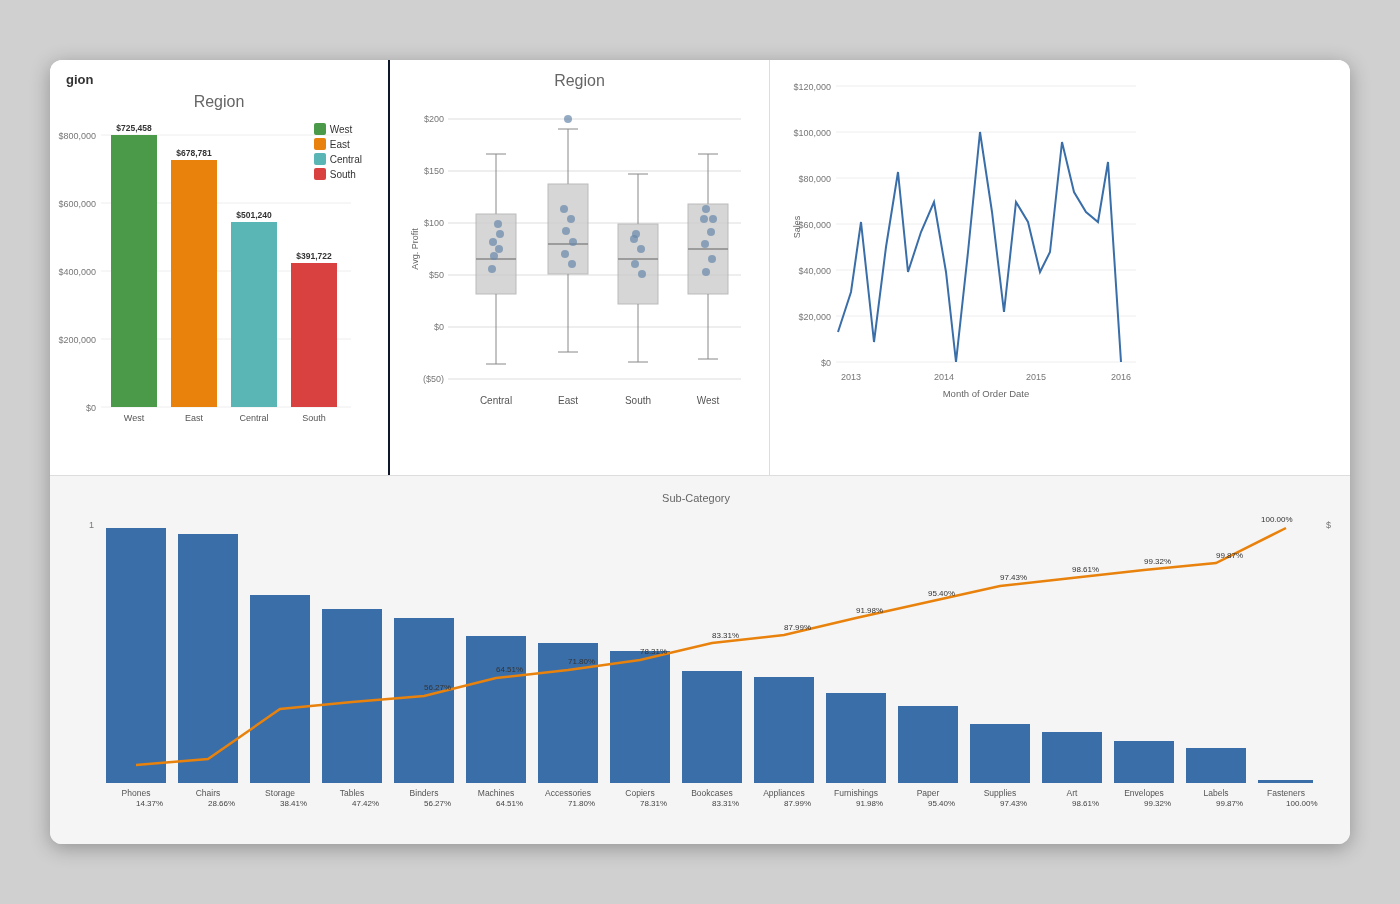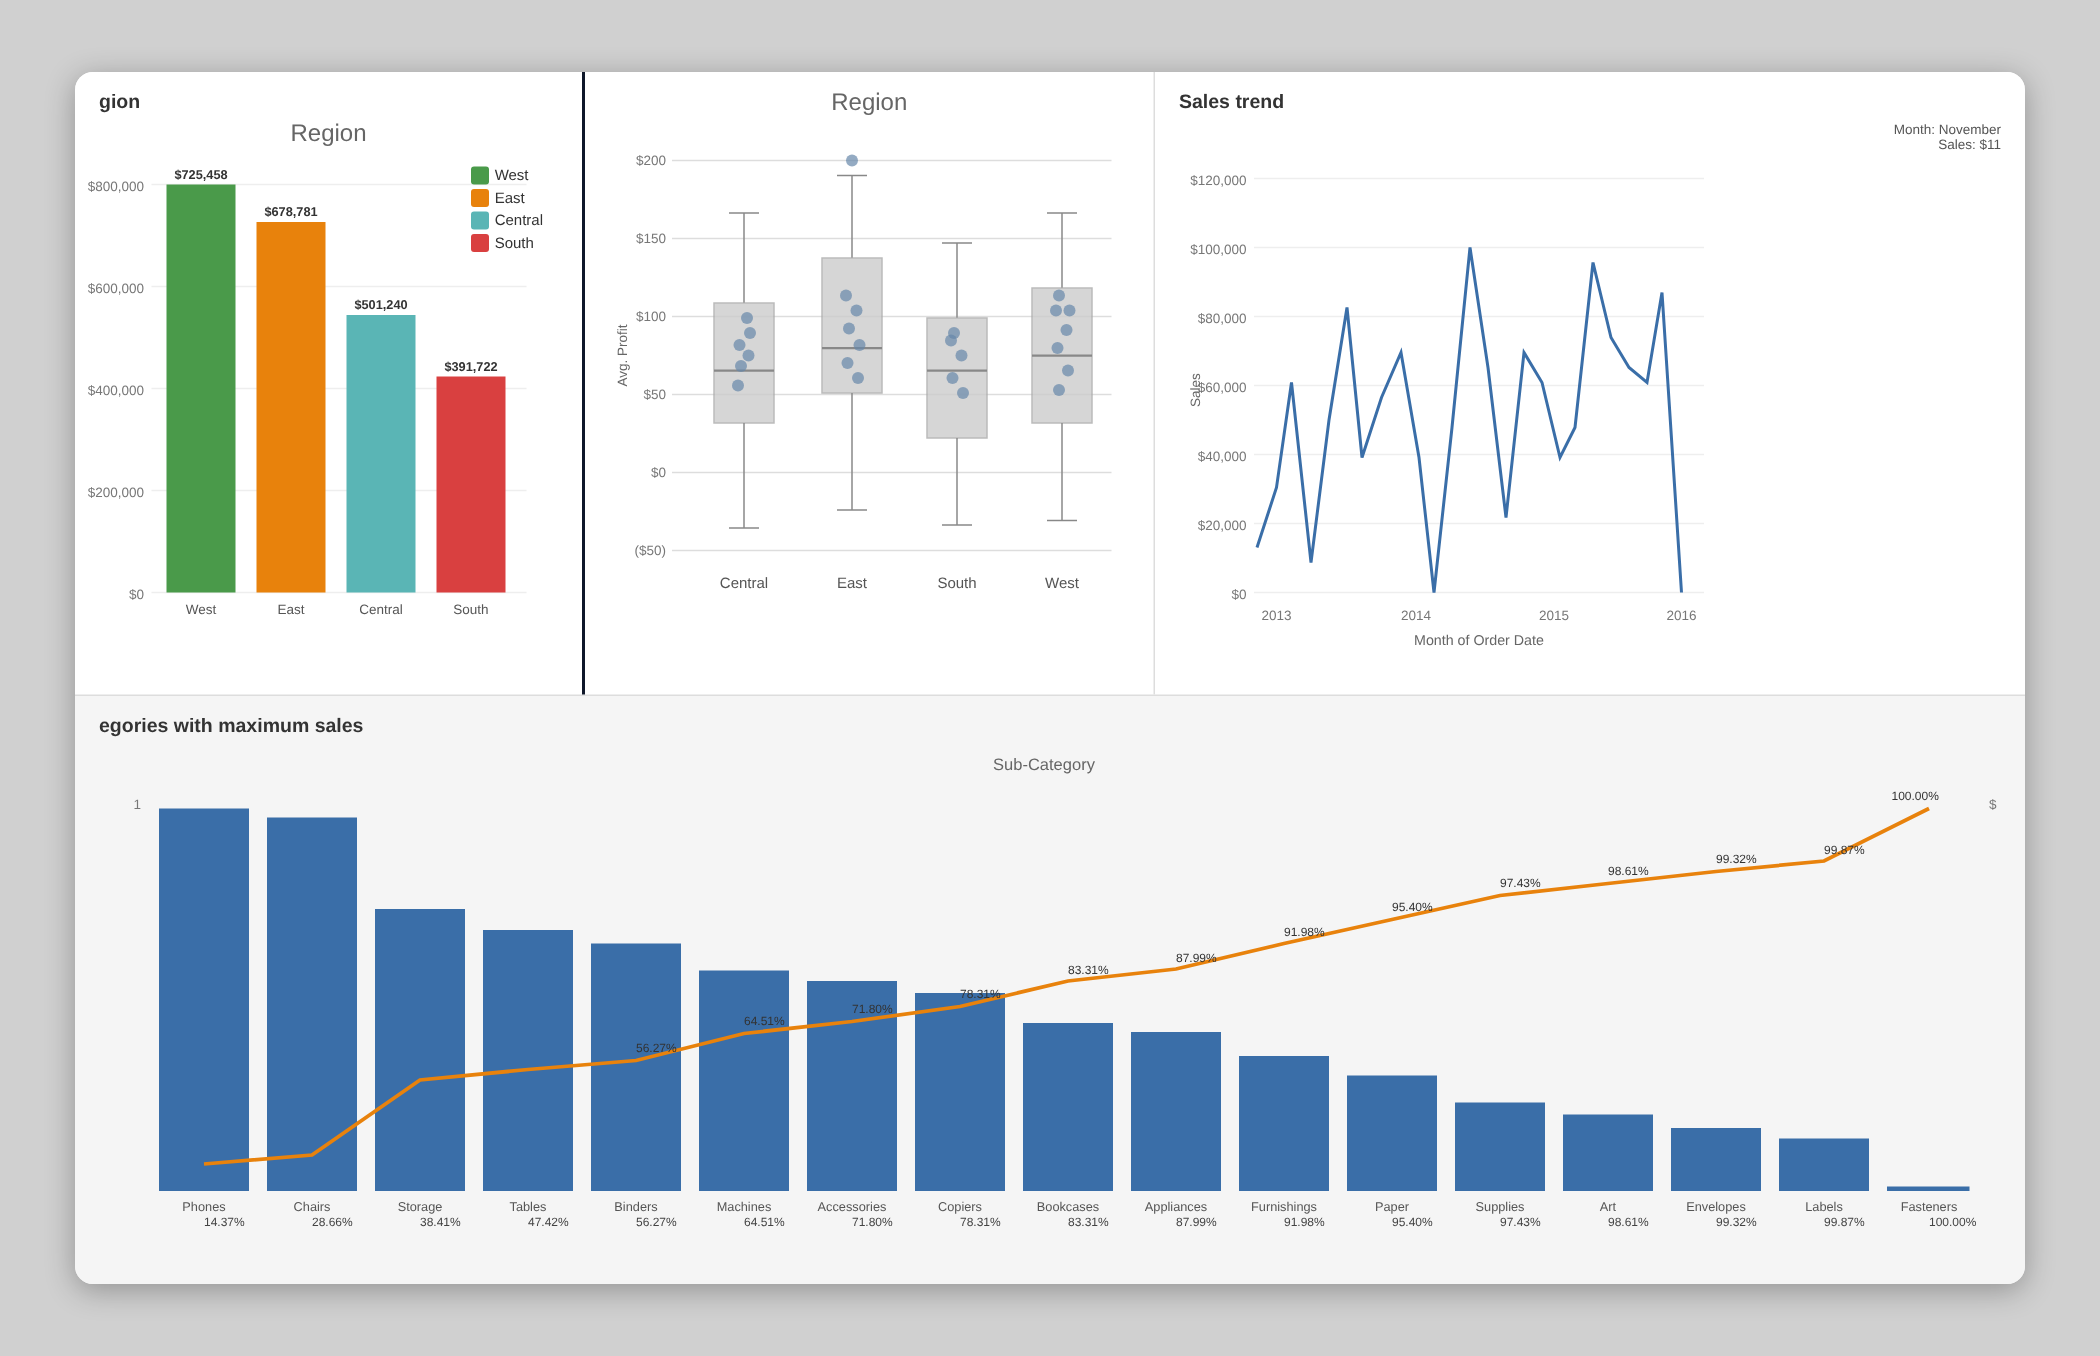--- a/index.html
+++ b/index.html
@@ -233,22 +233,20 @@
         <circle cx="299" cy="150" r="4" fill="#6688aa" opacity="0.7"></circle>
         <circle cx="306" cy="165" r="4" fill="#6688aa" opacity="0.7"></circle>
         <circle cx="300" cy="178" r="4" fill="#6688aa" opacity="0.7"></circle>
         <circle cx="307" cy="125" r="4" fill="#6688aa" opacity="0.7"></circle>
         <circle cx="300" cy="115" r="4" fill="#6688aa" opacity="0.7"></circle>
         <text x="302" y="310" font-size="10" fill="#555" text-anchor="middle">West</text>
       </svg>
     </div>
 
     <div class="panel trend-panel" style="min-width:300px;">
-      <div class="panel-title">Sales trend</div>
-      <div style="text-align:right; font-size:9px; color:#555; margin-bottom:4px;">Month: November<br>Sales: $11</div>
       <svg width="360" height="340">
 
         <text x="45" y="18" font-size="9" fill="#777" text-anchor="end">$120,000</text>
         <text x="45" y="64" font-size="9" fill="#777" text-anchor="end">$100,000</text>
         <text x="45" y="110" font-size="9" fill="#777" text-anchor="end">$80,000</text>
         <text x="45" y="156" font-size="9" fill="#777" text-anchor="end">$60,000</text>
         <text x="45" y="202" font-size="9" fill="#777" text-anchor="end">$40,000</text>
         <text x="45" y="248" font-size="9" fill="#777" text-anchor="end">$20,000</text>
         <text x="45" y="294" font-size="9" fill="#777" text-anchor="end">$0</text>
 
@@ -268,21 +266,20 @@
         <text x="158" y="308" font-size="9" fill="#777" text-anchor="middle">2014</text>
         <text x="250" y="308" font-size="9" fill="#777" text-anchor="middle">2015</text>
         <text x="335" y="308" font-size="9" fill="#777" text-anchor="middle">2016</text>
 
         <text x="200" y="325" font-size="9.5" fill="#666" text-anchor="middle">Month of Order Date</text>
       </svg>
     </div>
   </div>
 
   <div class="bottom-row">
-    <div class="bottom-title">egories with maximum sales</div>
     <svg width="1260" height="340">
 
       <text x="630" y="14" font-size="11" fill="#666" text-anchor="middle">Sub-Category</text>
 
       <text x="28" y="40" font-size="9" fill="#777" text-anchor="end">1</text>
 
       <rect x="40" y="40" width="60" height="255" fill="#3a6ea8"></rect>
       <text x="70" y="308" font-size="8.5" fill="#555" text-anchor="middle">Phones</text>
       <text x="70" y="318" font-size="8" fill="#444">14.37%</text>
 

